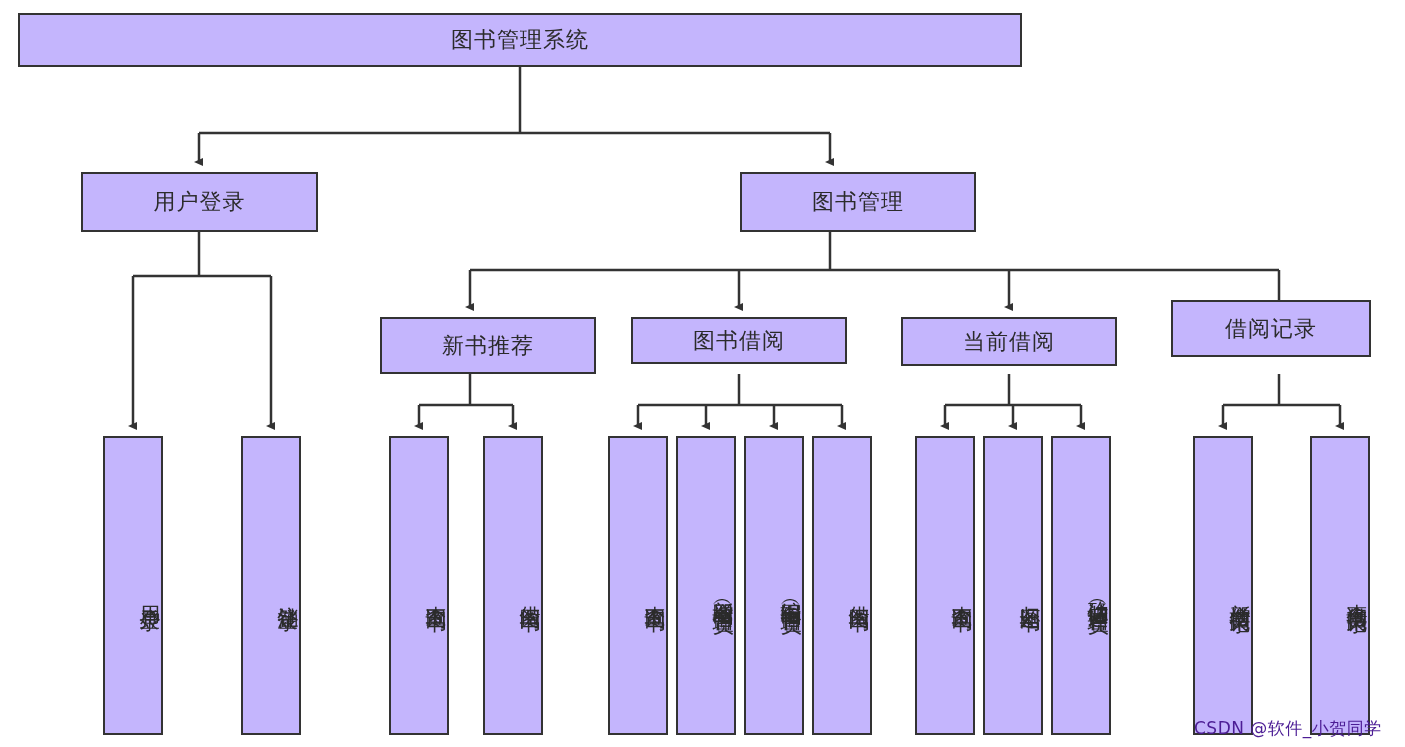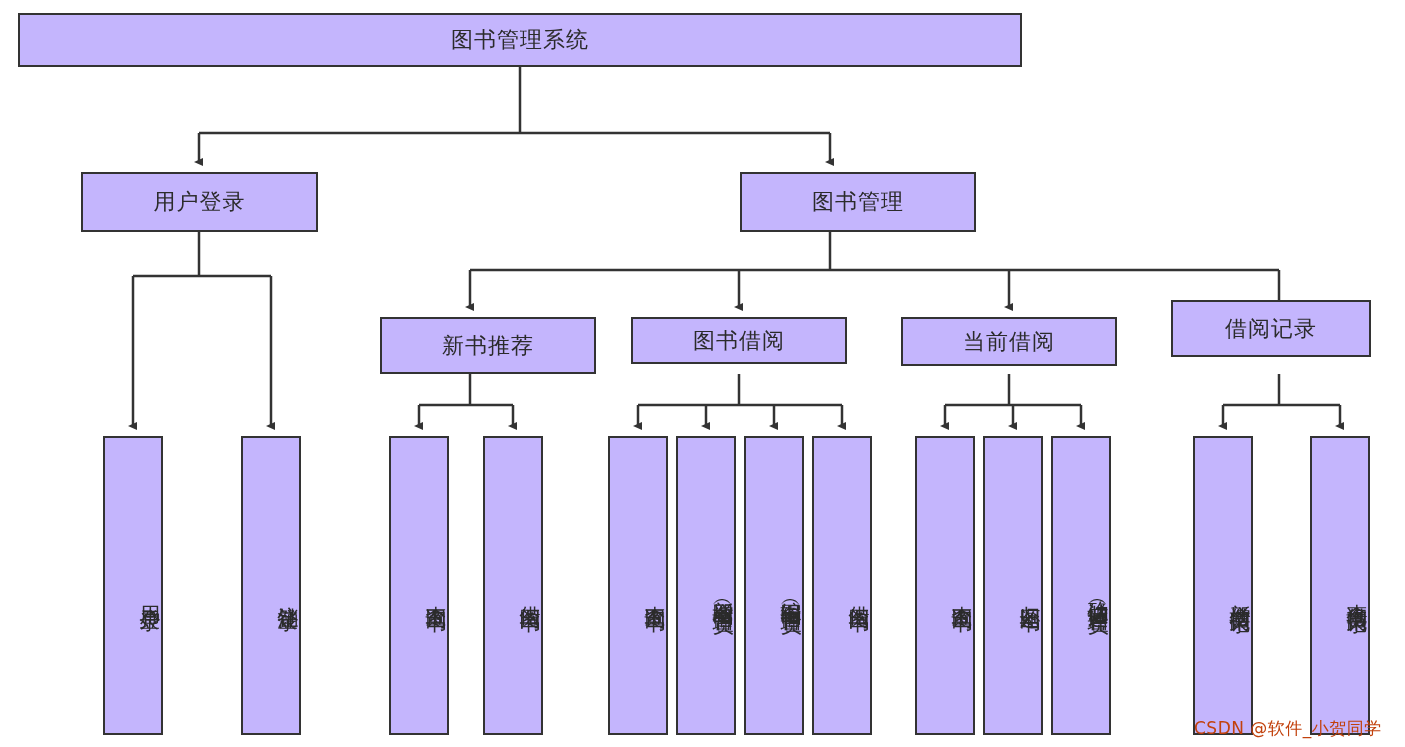--- a/index.html
+++ b/index.html
@@ -53,21 +53,21 @@
     writing-mode: vertical-rl;
     text-orientation: upright;
     display: block;
   }
   .root {
     font-size: 23px;
   }
   .watermark {
     position: absolute;
     font-size: 17px;
-    color: #c2410c;
+    color: #4c1d95;
     white-space: nowrap;
     letter-spacing: 0.5px;
   }
 </style>
 </head>
 <body>
 
 <div id="canvas">
 
   <svg class="wires" viewBox="0 0 1405 747">

